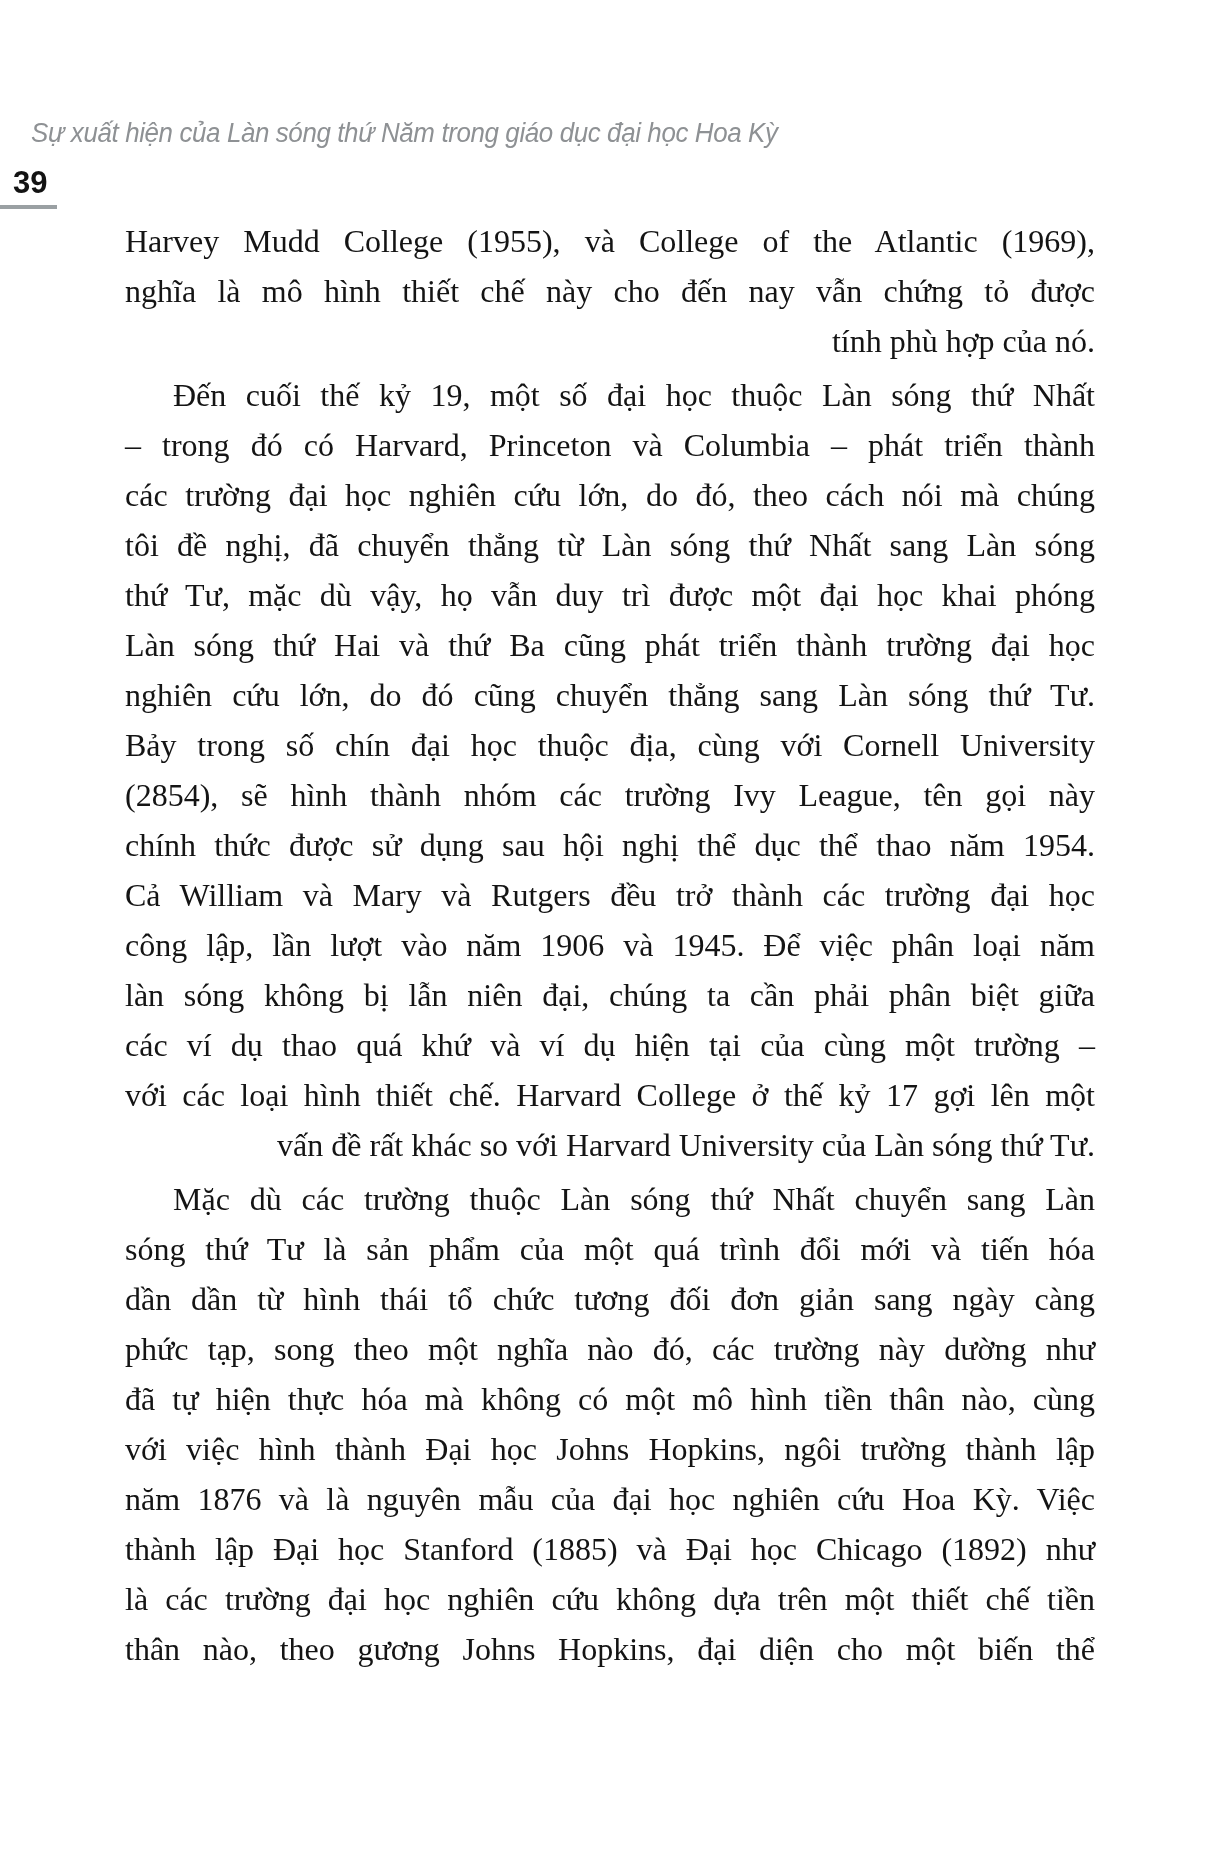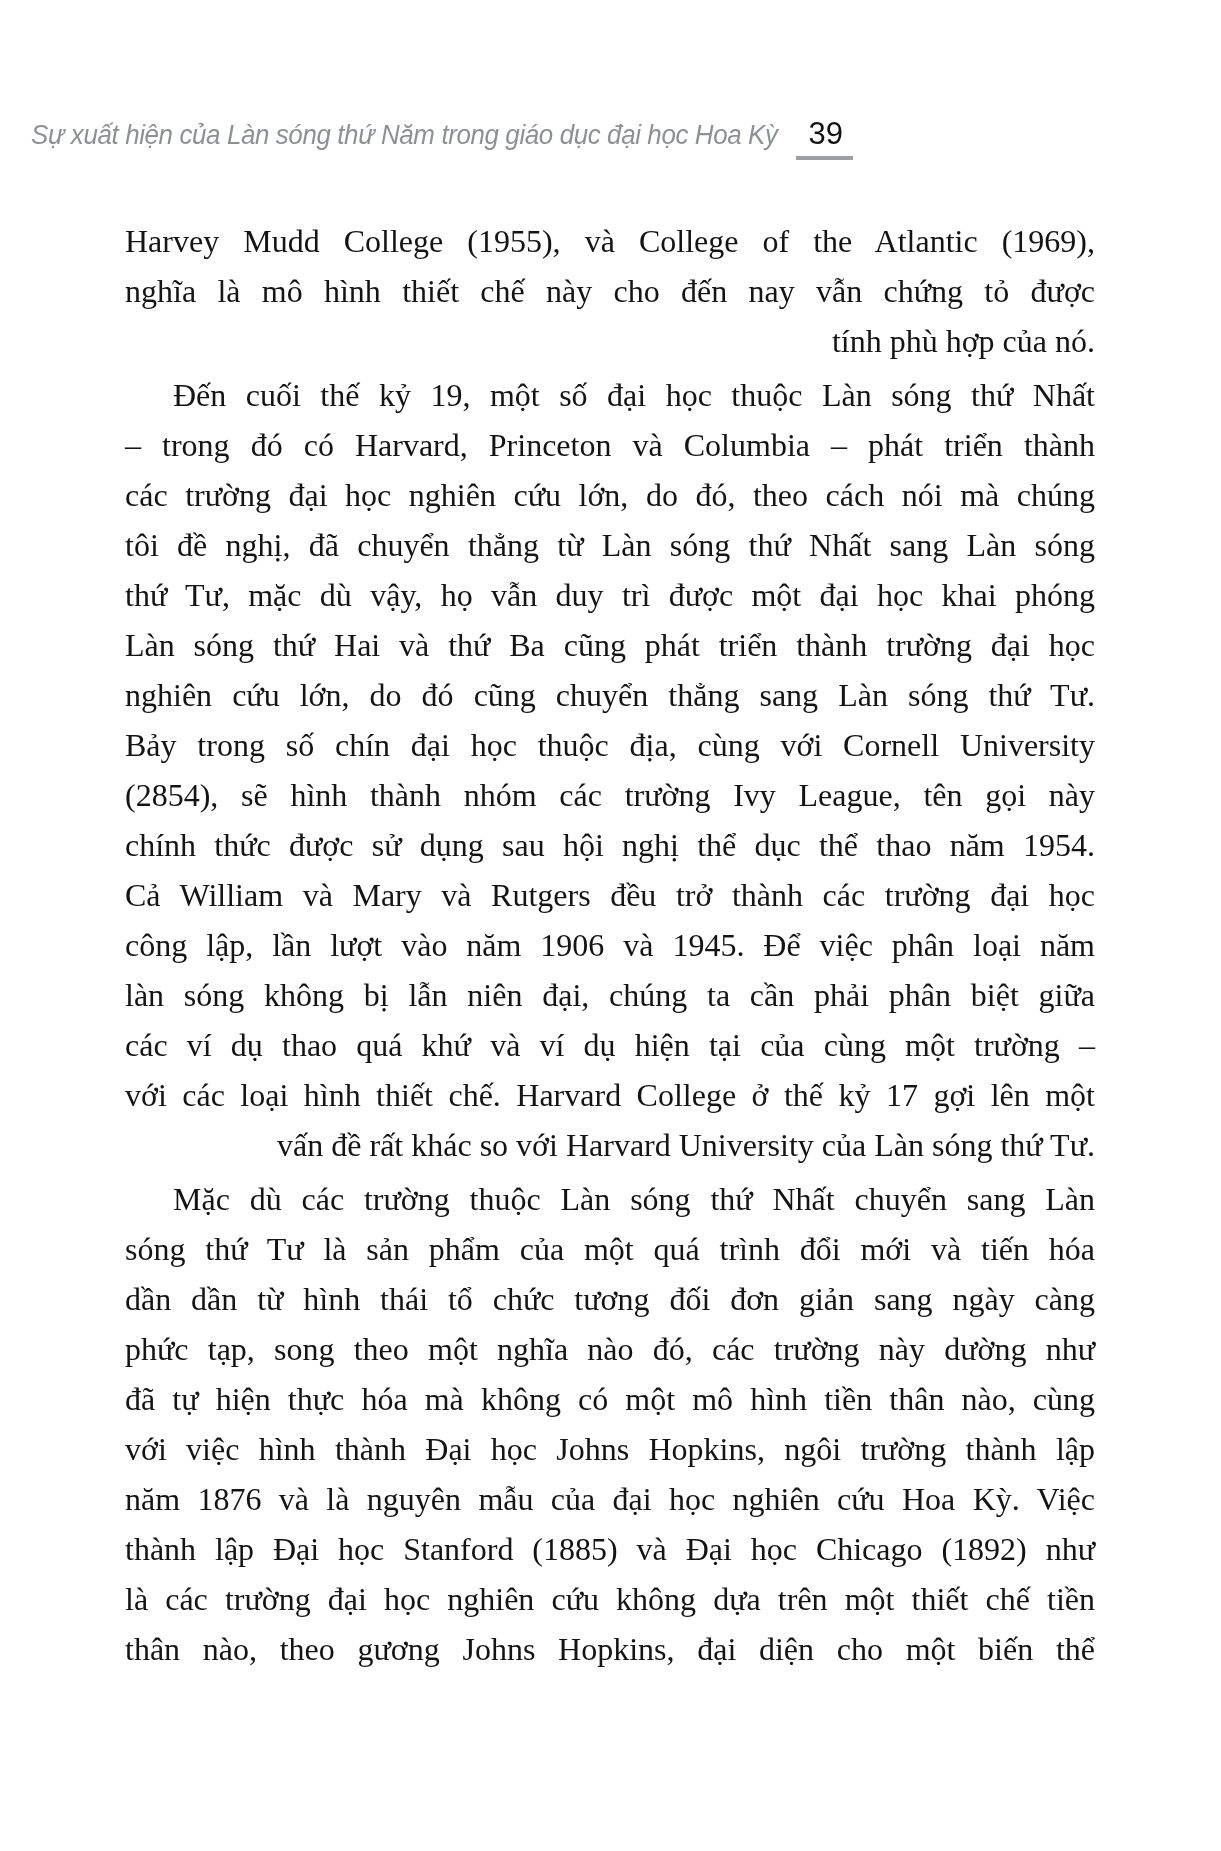--- a/index.html
+++ b/index.html
@@ -12,36 +12,38 @@
     font-family: "Liberation Serif", "DejaVu Serif", serif;
   }
 
   
   .page-header {
     position: absolute;
     top: 118px;
     left: 0;
     right: 101px;
     display: flex;
+    justify-content: flex-end;
     align-items: baseline;
     gap: 18px;
+    flex-direction: column;
   }
   .running-head {
     font-family: "Liberation Sans", sans-serif;
     font-style: italic;
     font-size: 27px;
     color: #8e9194;
     letter-spacing: -0.4px;
     transform: scaleX(0.96);
     transform-origin: right bottom;
     white-space: nowrap;
   }
   .page-number {
     font-family: "Liberation Sans", sans-serif;
-    font-weight: 400;
+    font-weight: 700;
     font-size: 31px;
     color: #131313;
     border-bottom: 4px solid #9aa0a3;
     padding: 0 10px 7px 13px;
     line-height: 1;
   }
 
   
   .text-block {
     position: absolute;

